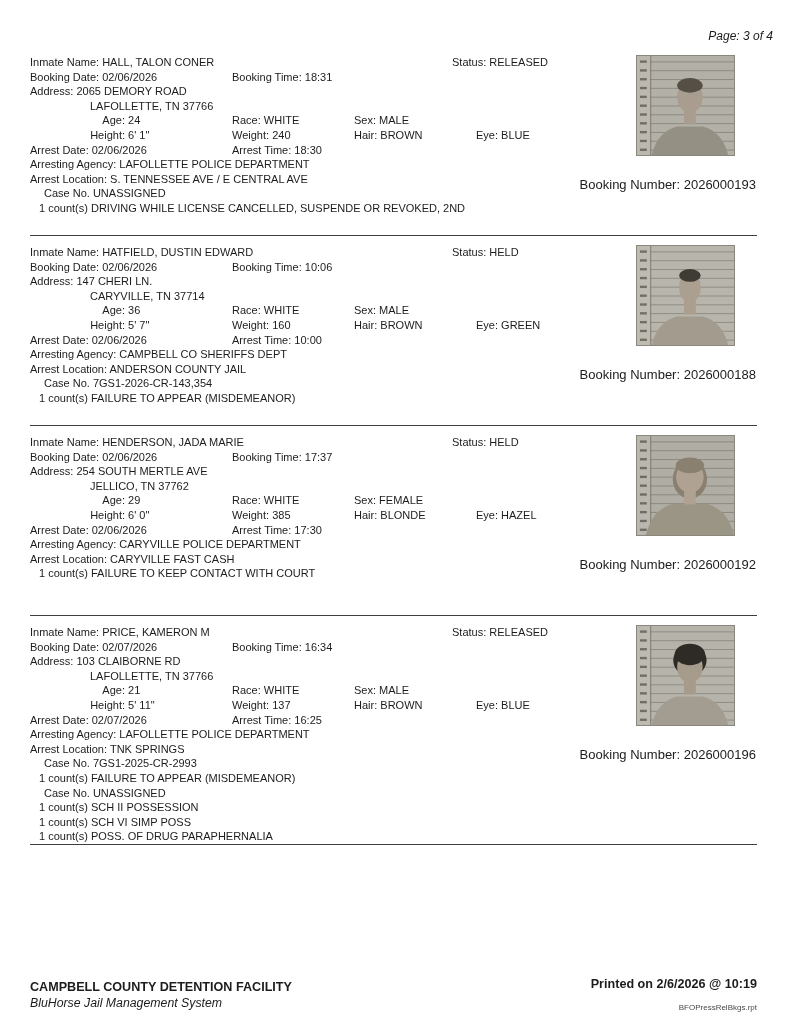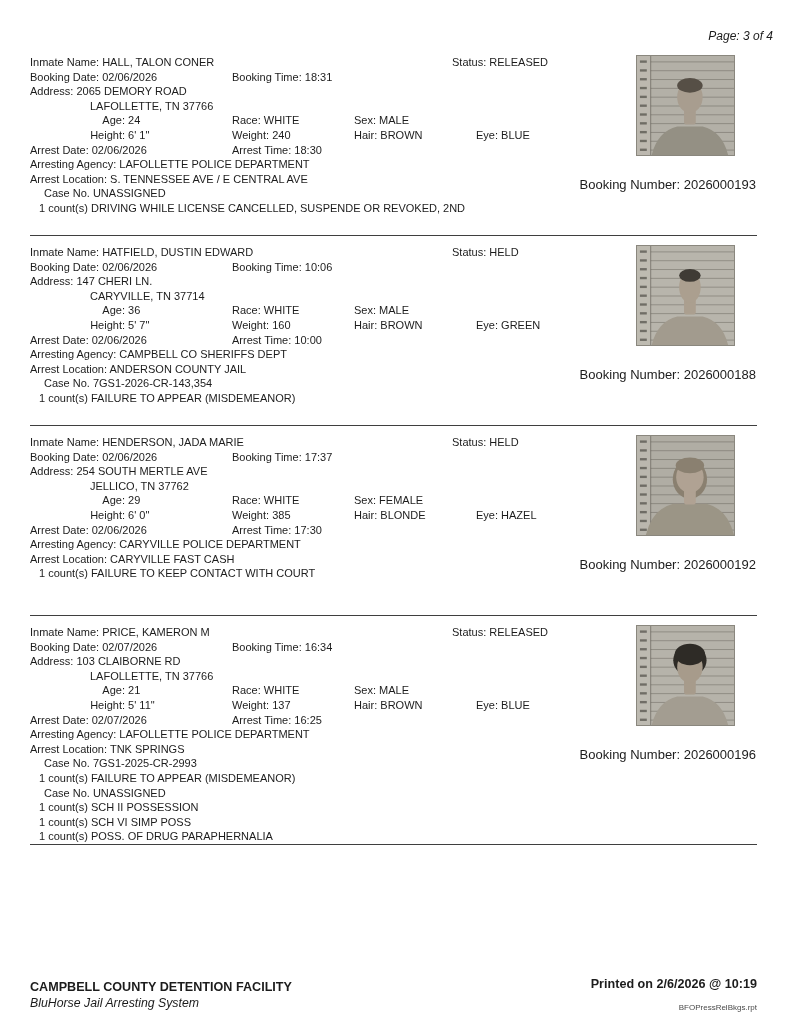--- a/index.html
+++ b/index.html
@@ -395,21 +395,21 @@
         <span>Booking Number:</span>
         <span>2026000196</span>
       </div>
     </div>
   </div>
 </div>
 
   <div class="footer">
     <div>
       <div class="facility">CAMPBELL COUNTY DETENTION FACILITY</div>
-      <div class="system">BluHorse Jail Arresting System</div>
+      <div class="system">BluHorse Jail Management System</div>
     </div>
     <div>
       <div class="printed">Printed on 2/6/2026 @ 10:19</div>
       <div class="report">BFOPressRelBkgs.rpt</div>
     </div>
   </div>
 
 </div>
 
 </body></html>

